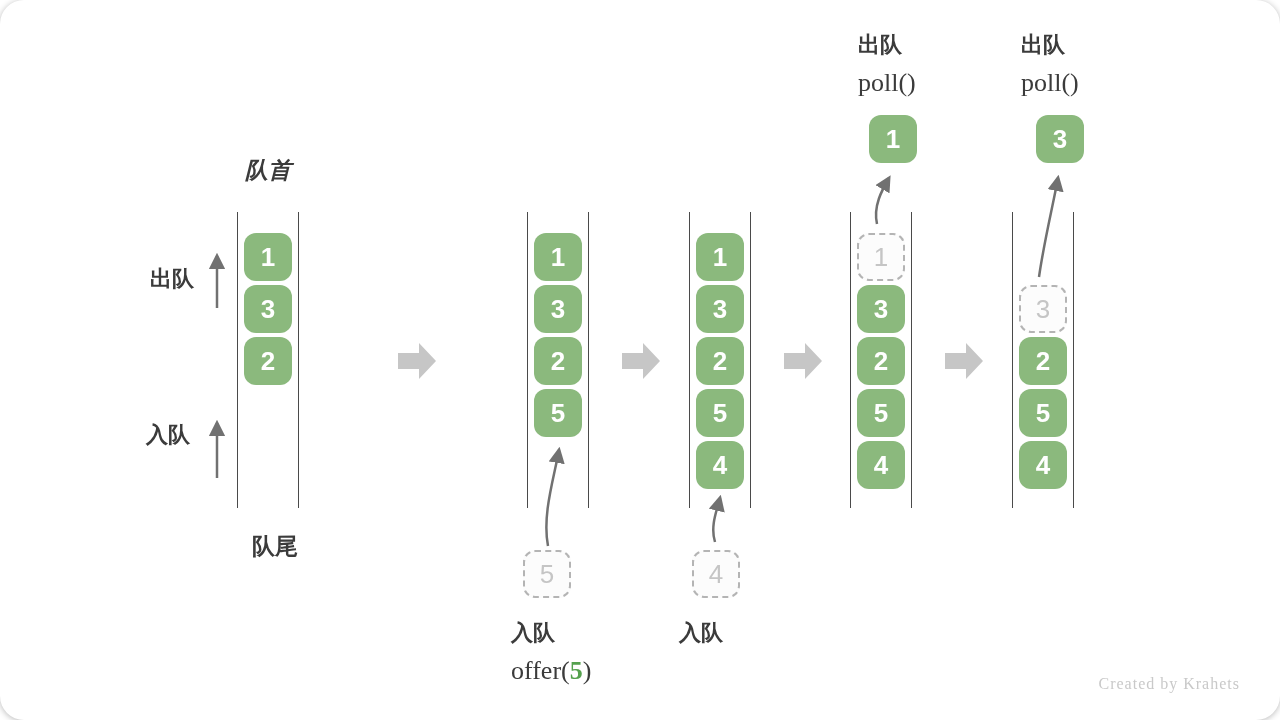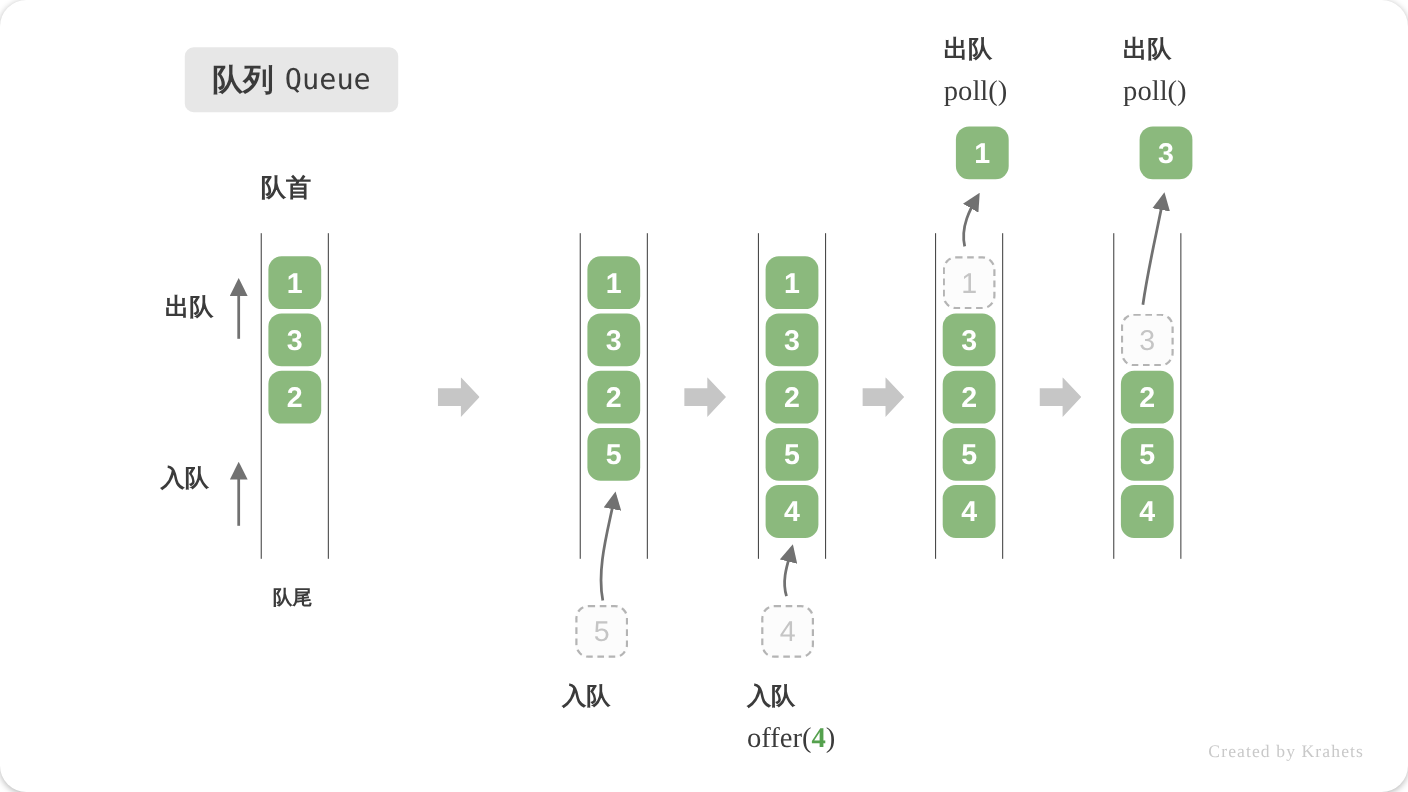--- a/index.html
+++ b/index.html
@@ -17,22 +17,22 @@
     border-radius:24px;box-shadow:0 1px 6px rgba(0,0,0,.28);
     overflow:hidden;font-family:"Liberation Sans","DejaVu Sans",sans-serif;
   }
   .badge{
     position:absolute;left:168px;top:43px;width:194px;height:59px;
     background:#e7e7e7;border-radius:8px;display:flex;align-items:center;justify-content:center;gap:10px;
   }
   .badge-zh{font-size:28px;font-weight:bold;color:var(--ink);}
   .badge-en{font-size:26px;color:var(--ink);font-family:"DejaVu Sans Mono","Liberation Mono",monospace;}
   .lbl{position:absolute;color:var(--ink);font-weight:bold;}
-  .lbl-front{left:237px;top:155px;width:62px;font-size:23px;}
-  .lbl-rear{left:248px;top:531px;width:62px;text-align:left;font-size:18px;}
+  .lbl-front{left:237px;top:155px;width:62px;text-align:center;font-size:23px;font-style:italic;}
+  .lbl-rear{left:236px;top:531px;width:62px;text-align:right;font-size:23px;}
   .lbl-side{font-size:22px;}
   .lbl-dequeue{left:150px;top:264px;}
   .lbl-enqueue{left:146px;top:420px;}
   .qcol{
     position:absolute;top:212px;height:296px;width:62px;box-sizing:border-box;
     border-left:1.5px solid var(--wall);border-right:1.5px solid var(--wall);
   }
   .cell{
     position:absolute;width:48px;height:48px;border-radius:12px;background:var(--box-green);
     color:#ffffff;font-size:26px;font-weight:bold;display:flex;align-items:center;justify-content:center;
@@ -50,24 +50,20 @@
   .credit{
     position:absolute;right:40px;top:675px;color:#c9c9c9;font-size:16px;
     font-family:Liberation Serif, serif;letter-spacing:1px;
   }
 </style>
 </head>
 <body>
 
 <div class="card">
 
-  <div class="badge">
-    <span class="badge-zh">队列</span>
-    <span class="badge-en">Queue</span>
-  </div>
 
   <div class="lbl lbl-front">队首</div>
   <div class="lbl lbl-rear">队尾</div>
 
   <div class="lbl lbl-side lbl-dequeue">出队</div>
   <div class="lbl lbl-side lbl-enqueue">入队</div>
 
   <div class="qcol" style="left:237px"></div>
   <div class="qcol" style="left:527px"></div>
   <div class="qcol" style="left:689px"></div>
@@ -108,24 +104,24 @@
     <div class="op-zh">出队</div>
     <div class="op-code">poll()</div>
   </div>
   <div class="op" style="left:1021px;top:30px">
     <div class="op-zh">出队</div>
     <div class="op-code">poll()</div>
   </div>
 
   <div class="op" style="left:511px;top:618px">
     <div class="op-zh">入队</div>
+    <div class="op-code"><span>offer(</span><span class="arg">5</span><span>)</span></div>
   </div>
   <div class="op" style="left:679px;top:618px">
     <div class="op-zh">入队</div>
-    <div class="op-code"><span>offer(</span><span class="arg">4</span><span>)</span></div>
   </div>
 
   <svg class="block-arrow" style="left:398px" width="38" height="36" viewBox="0 0 38 36">
       <polygon points="0,10 21,10 21,0 38,18 21,36 21,26 0,26" fill="var(--arrow-gray)"></polygon>
     </svg>
   <svg class="block-arrow" style="left:622px" width="38" height="36" viewBox="0 0 38 36">
       <polygon points="0,10 21,10 21,0 38,18 21,36 21,26 0,26" fill="var(--arrow-gray)"></polygon>
     </svg>
   <svg class="block-arrow" style="left:784px" width="38" height="36" viewBox="0 0 38 36">
       <polygon points="0,10 21,10 21,0 38,18 21,36 21,26 0,26" fill="var(--arrow-gray)"></polygon>

